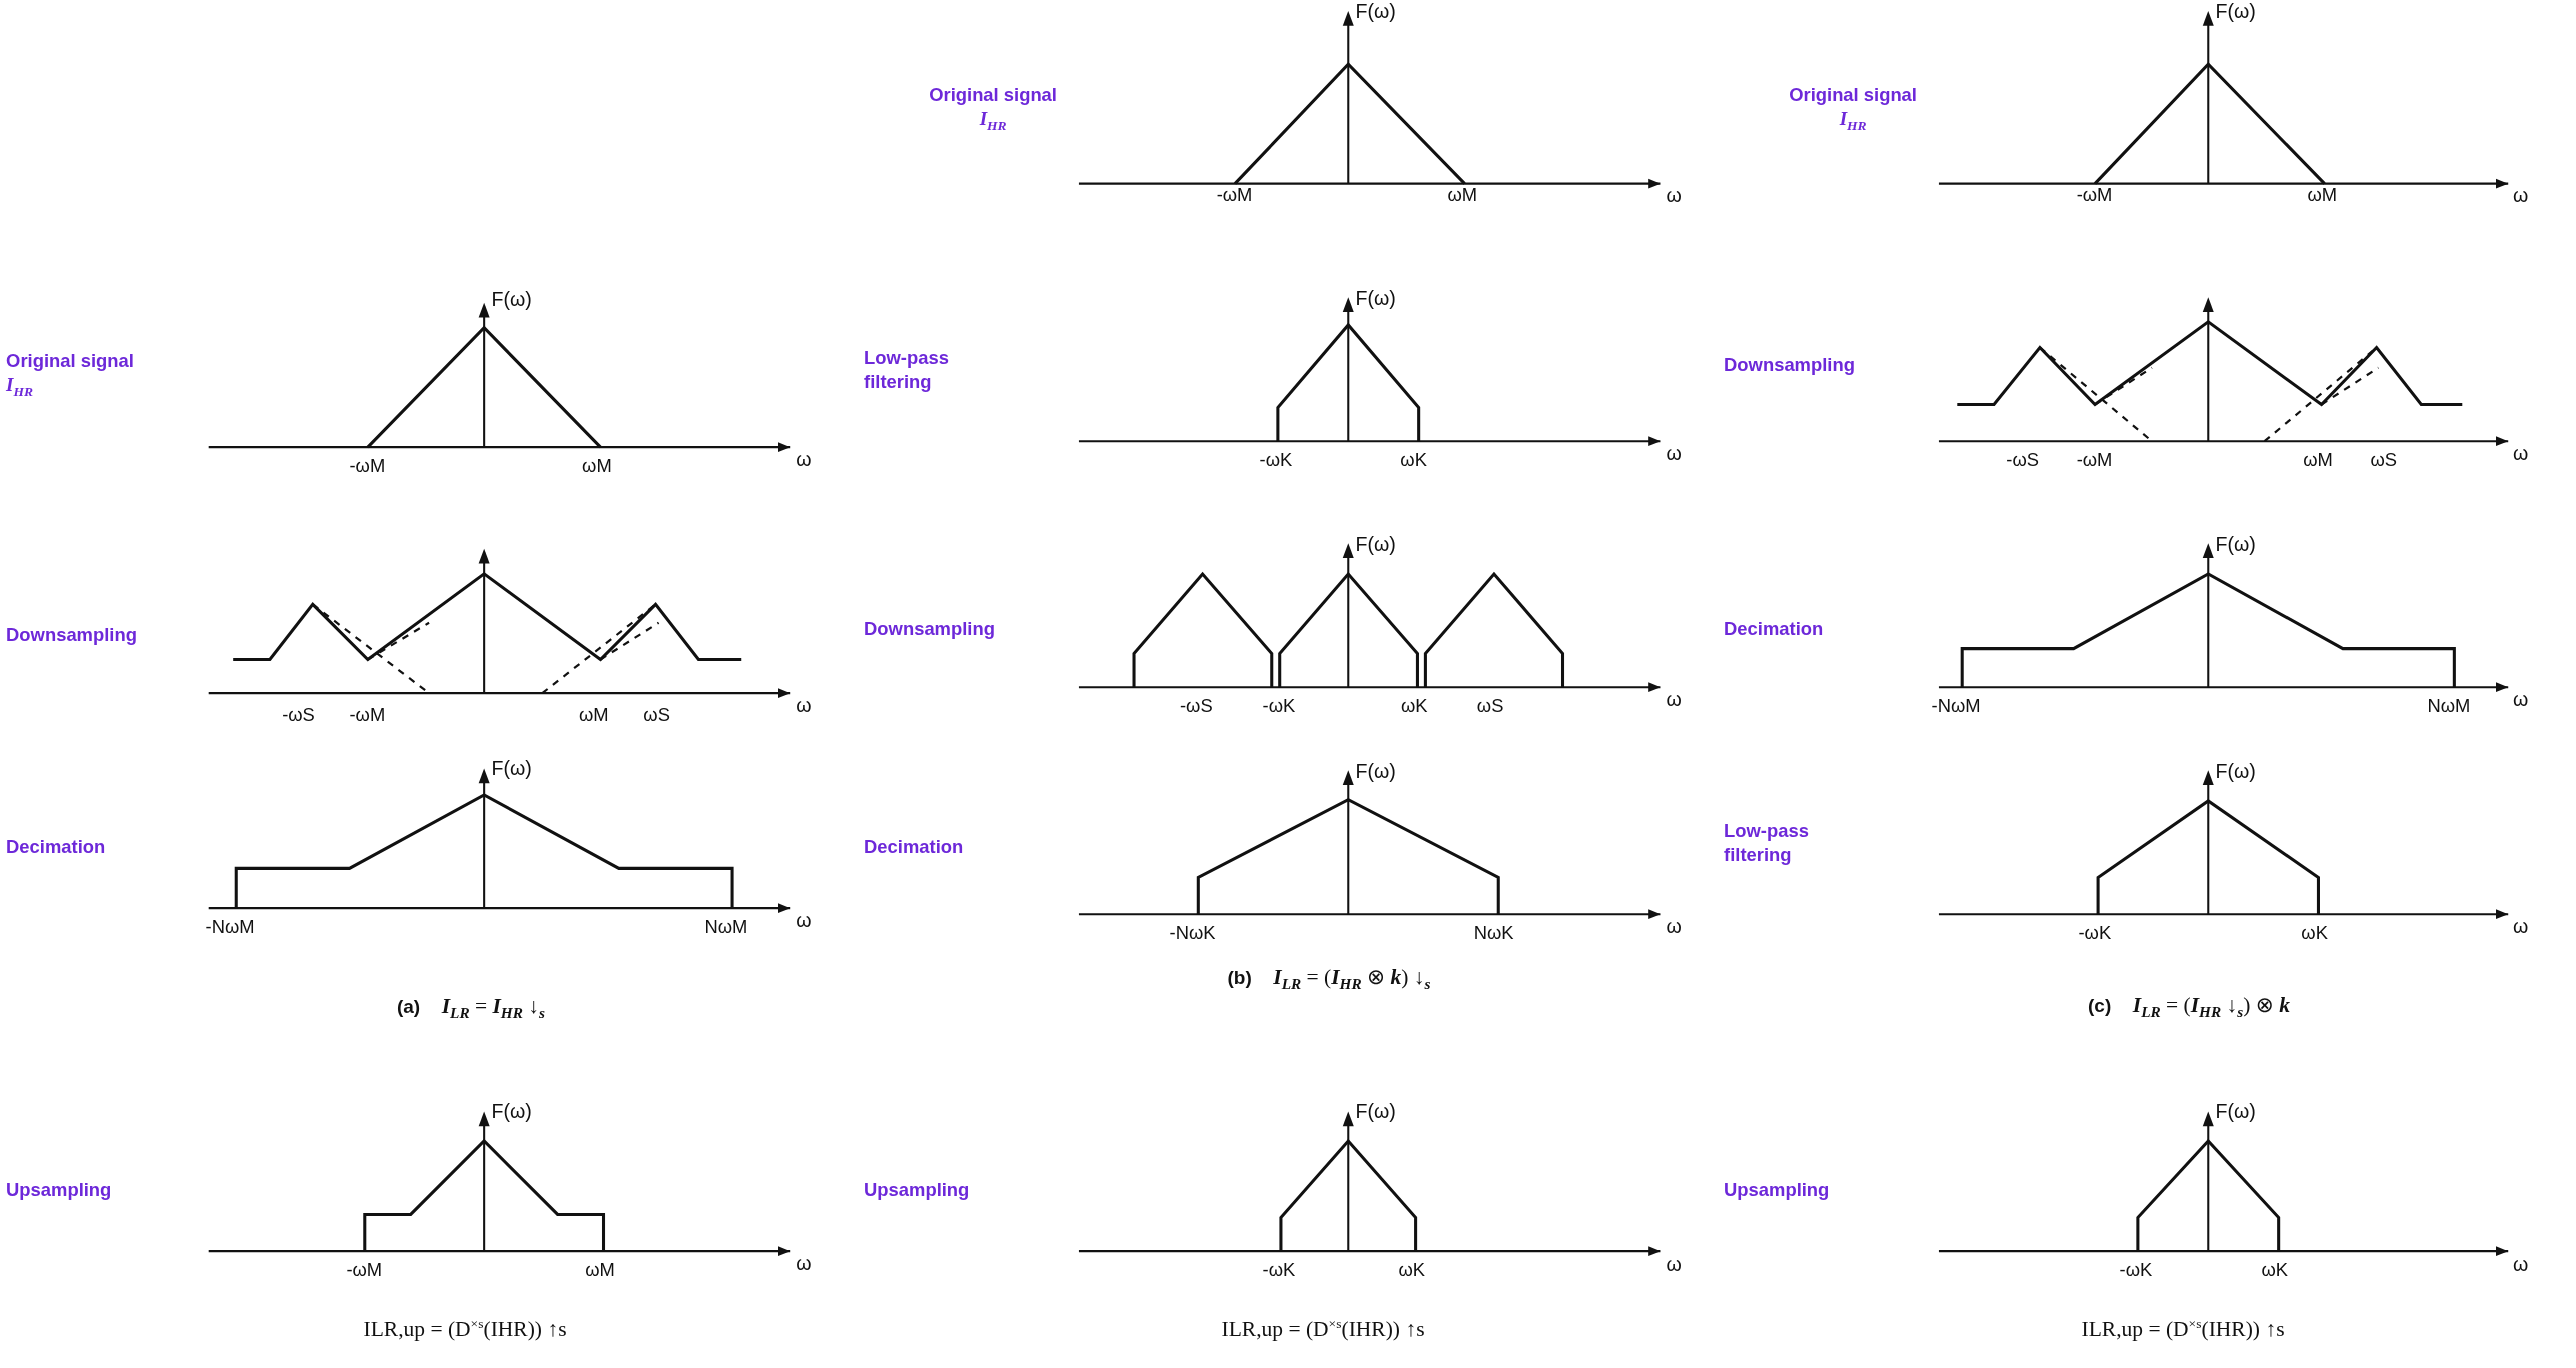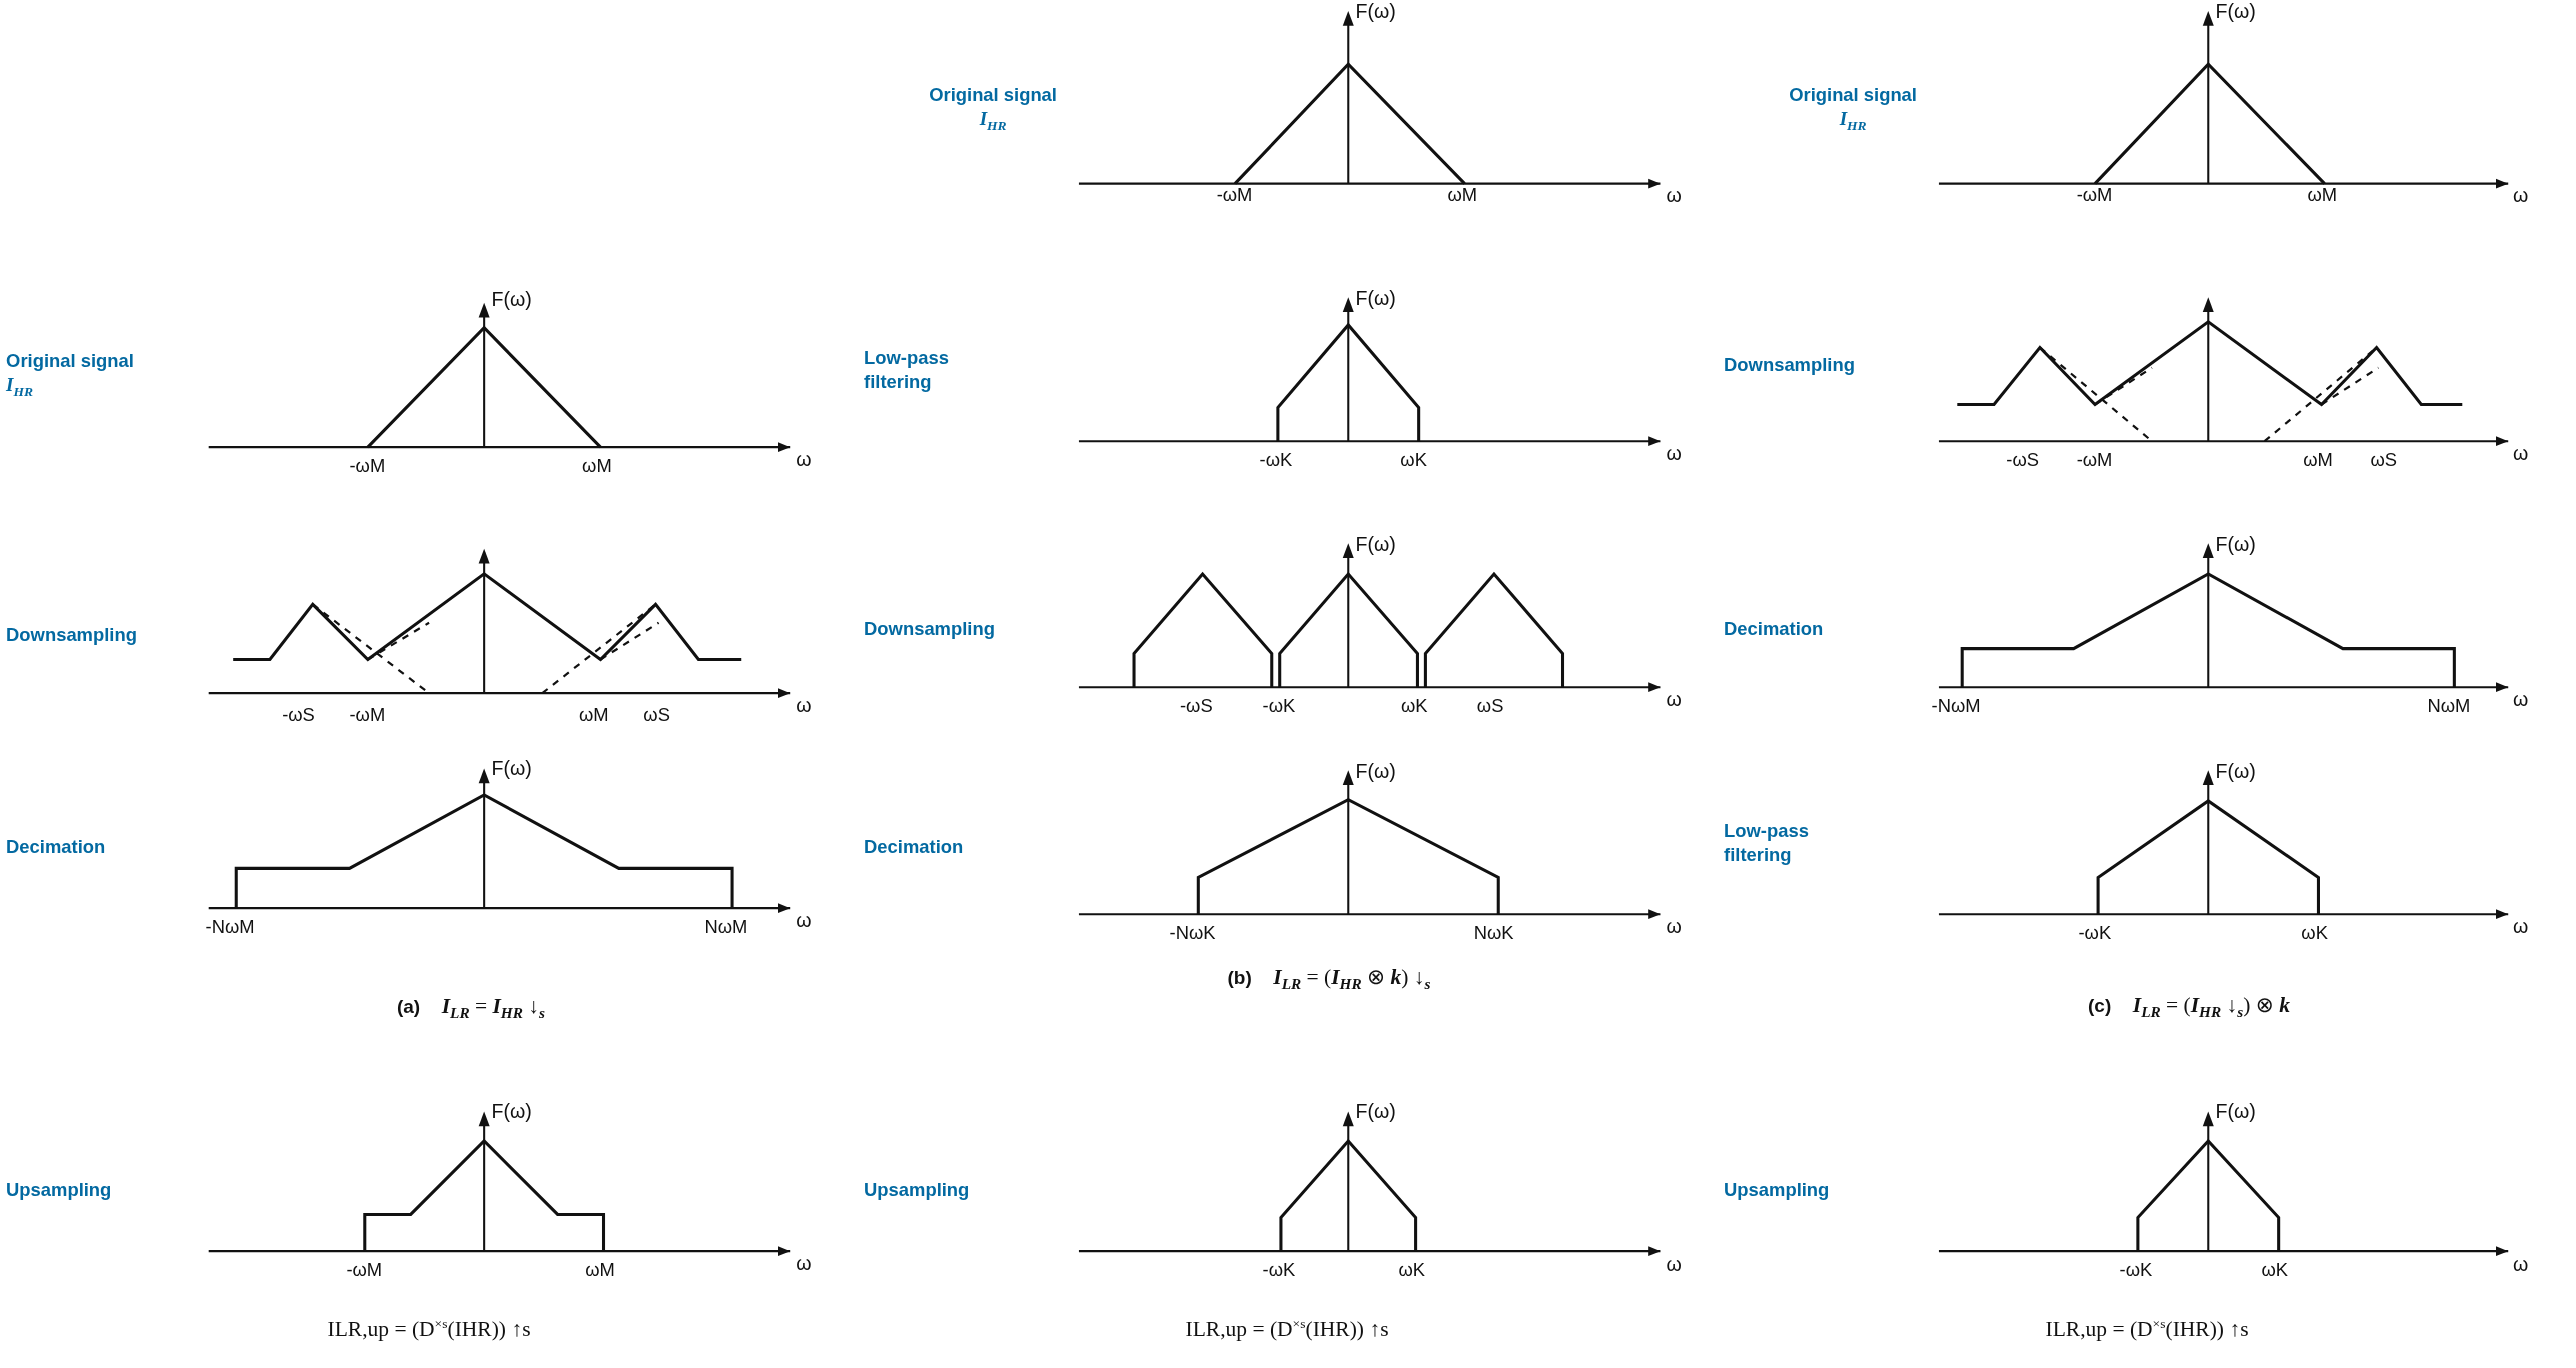--- a/index.html
+++ b/index.html
@@ -26,21 +26,21 @@
     height:202px;
   }
   .panel .label{
     position:absolute;
     left:6.1px;
     width:258px;
     text-align:left;
     font-size:18.4px;
     font-weight:bold;
     line-height:1.28;
-    color:#0369a1;
+    color:#6d28d9;
   }
   .panel .label.center{ text-align:center; }
   .panel .label .it{
     font-family:"Liberation Serif", serif;
     font-style:italic;
     font-weight:bold;
     font-size:19px;
   }
   .panel .label .sub{
     font-family:"Liberation Serif", serif;
@@ -80,20 +80,21 @@
   .caption .m{ font-style:italic; font-weight:bold; }
   .caption .msub{ font-style:italic; font-weight:bold; font-size:15.3px; vertical-align:sub;}
   .caption .op{ font-style:normal; }
   .eqn{
     position:absolute;
     width:858px;
     text-align:center;
     font-family:"Liberation Serif", serif;
     font-size:21.5px;
     color:#111;
+    margin-left:36px;
   }
 </style>
 </head>
 <body>
 
 <div class="col" id="col-a">
 
   <div class="panel" style="top:288px;">
     <div class="label" style="top:61px;">
       <span>Original signal</span><br>

